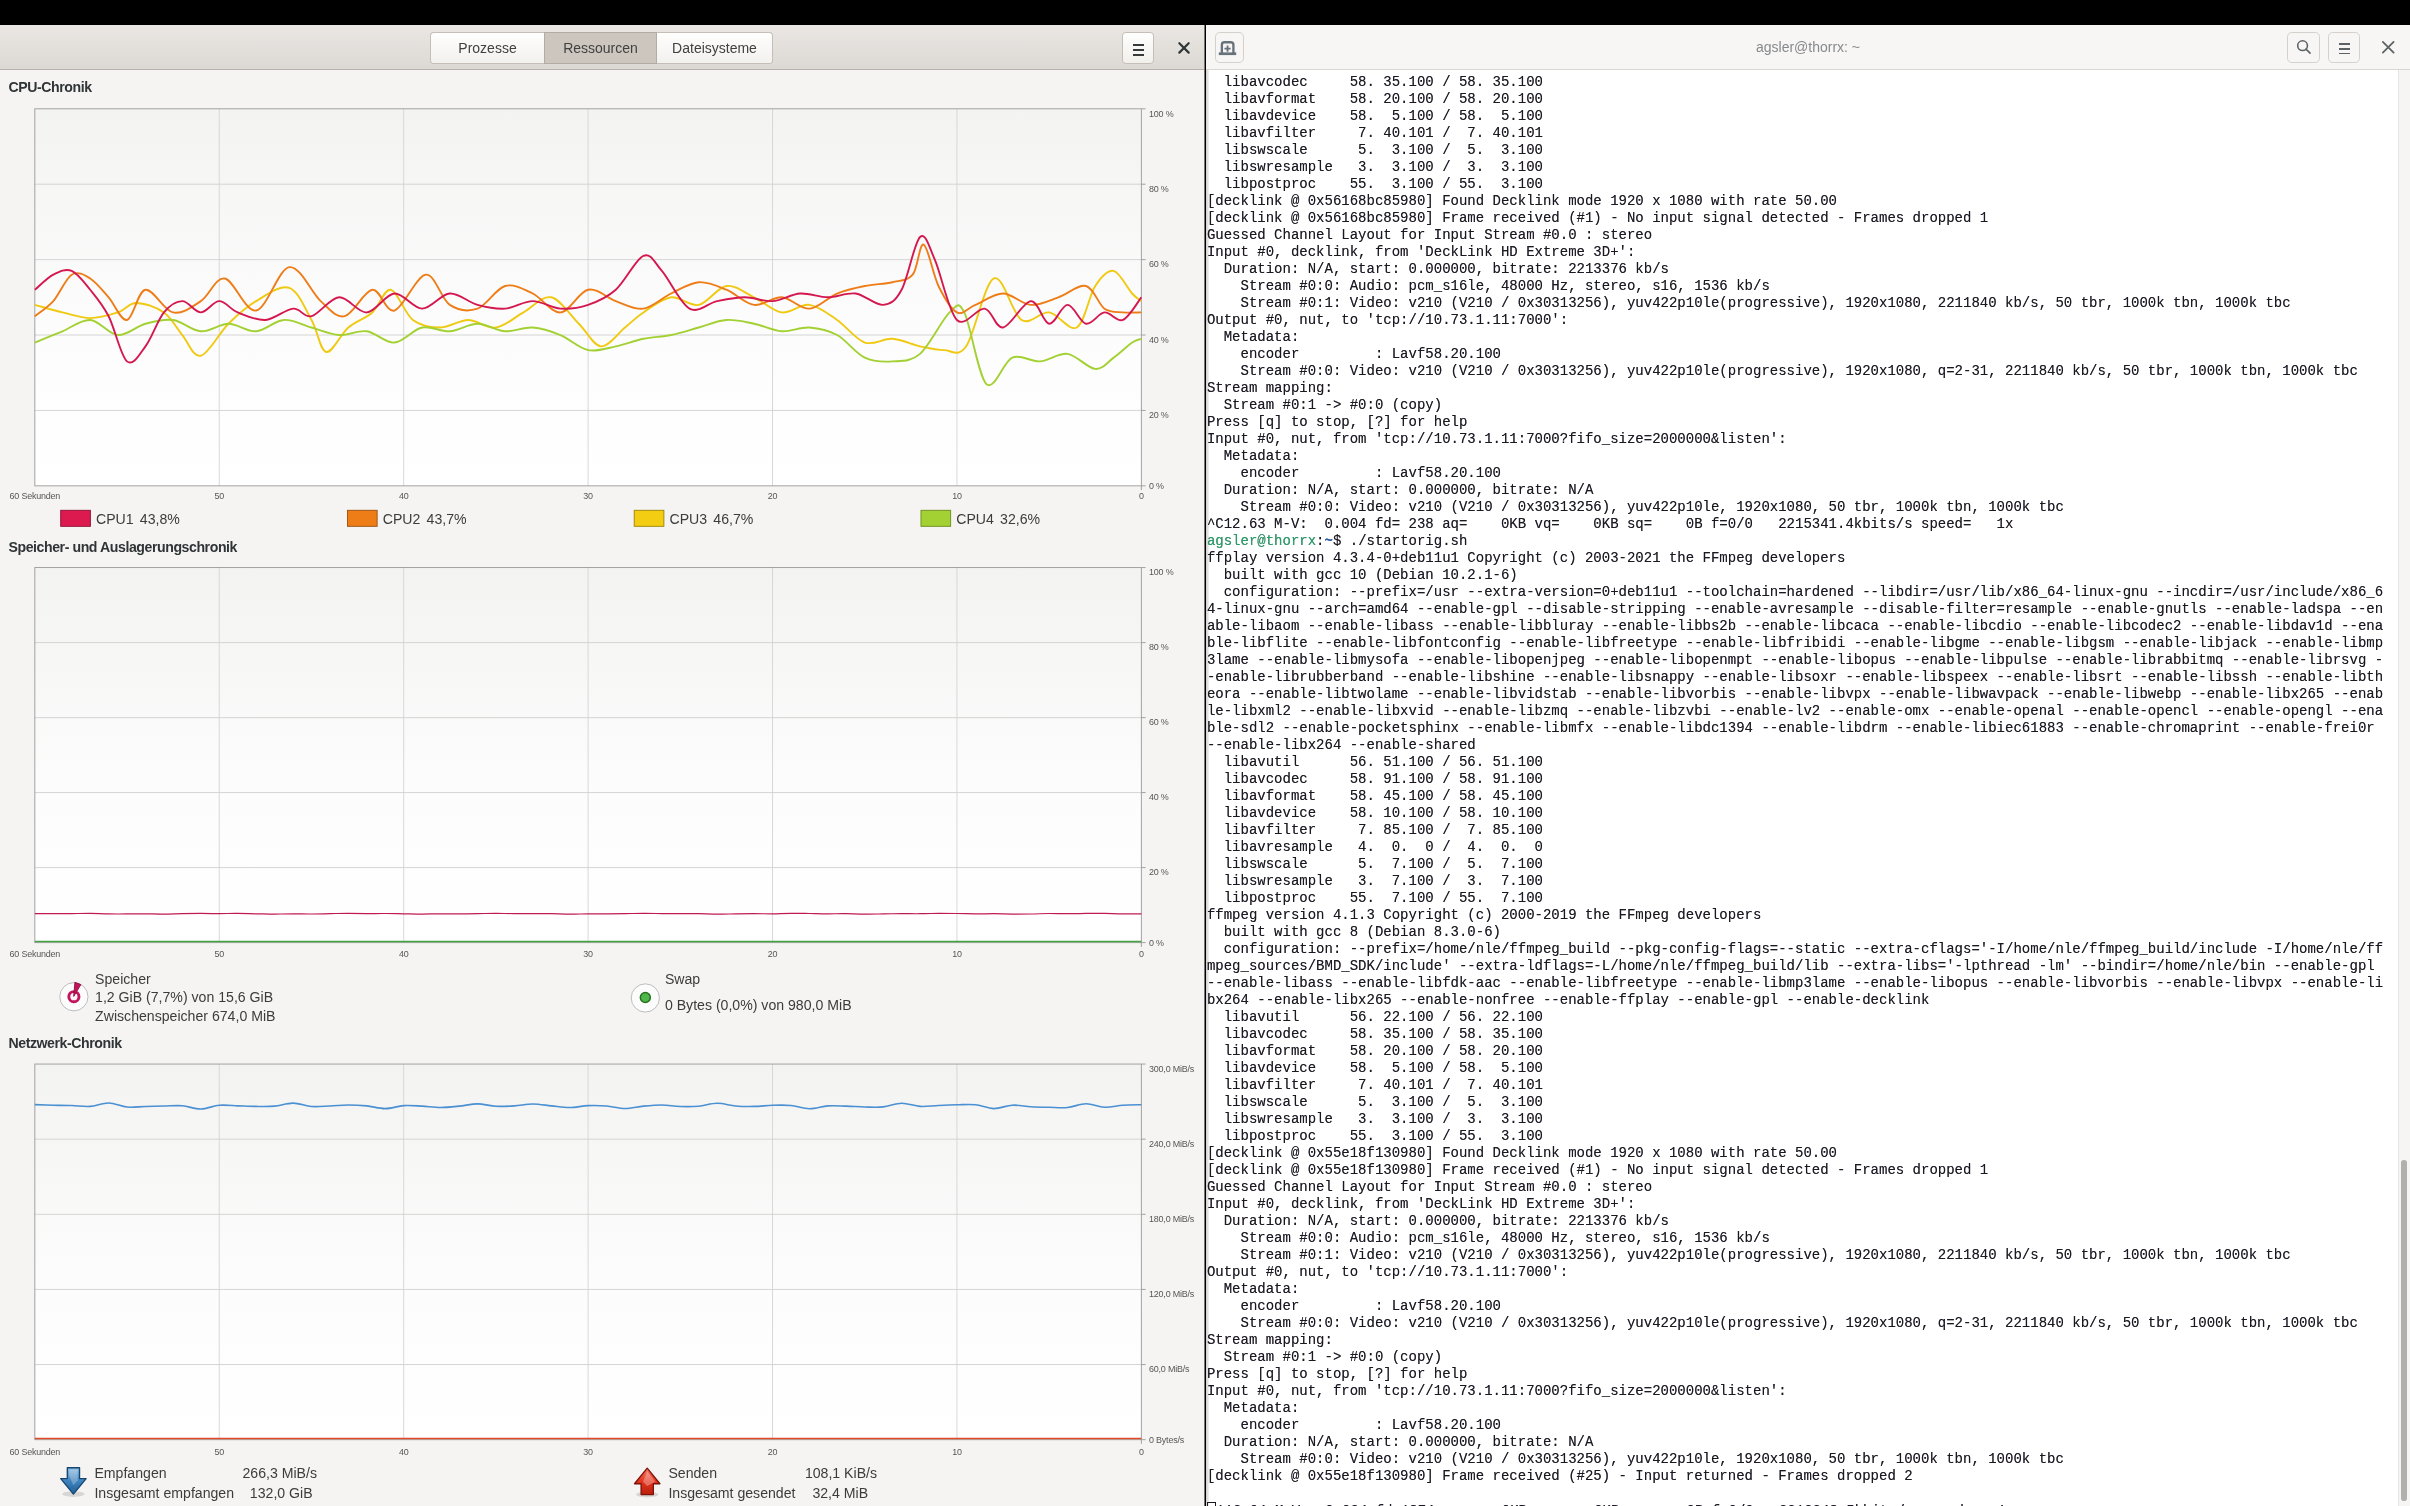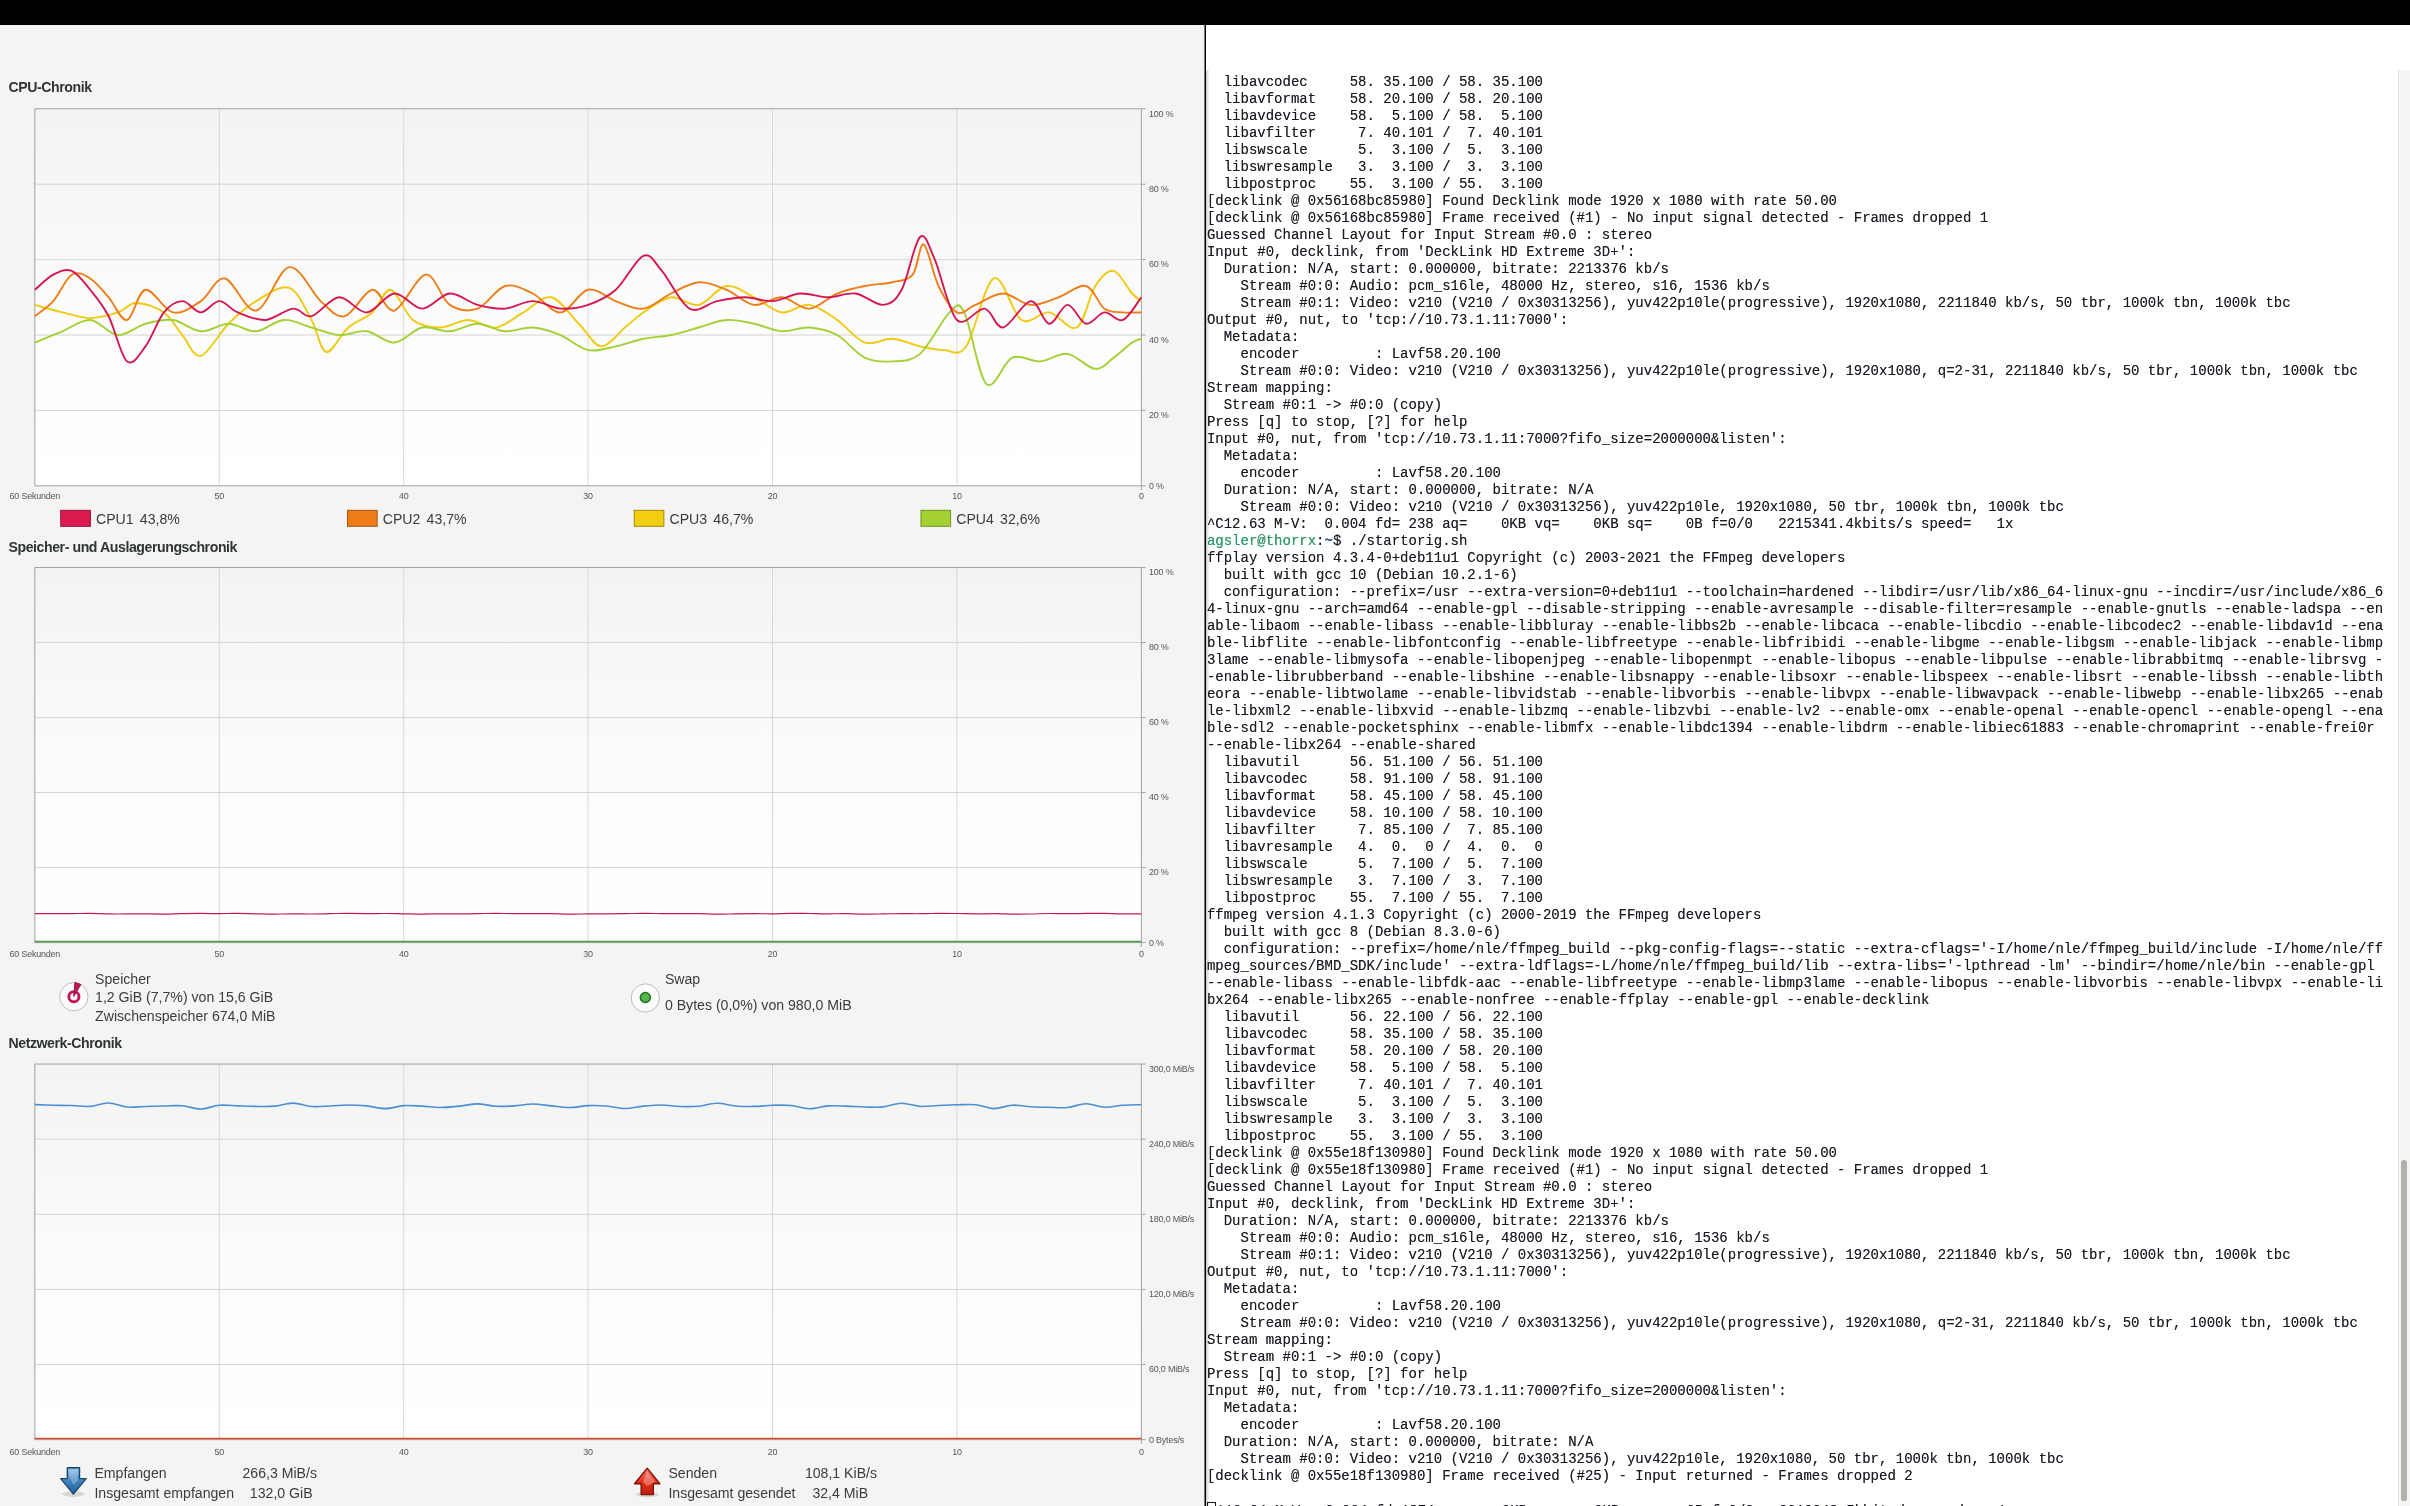--- a/index.html
+++ b/index.html
@@ -27,20 +27,33 @@
 #termtext{position:absolute;left:0.9px;top:49px;font:14px/17px "Liberation Mono",monospace;color:#1b1822;white-space:pre;margin:0;text-shadow:0 0 0.4px rgba(27,24,34,0.55)}
 #termtext .g{color:#26a269;font-weight:normal}
 #termtext .bl{color:#2a5db0;font-weight:bold}
 #termtext .cur{display:inline-block;width:7.2px;height:13.7px;border:0.9px solid #1b1822;box-sizing:content-box;vertical-align:-2.4px}
 #sbar{position:absolute;right:0;top:45px;bottom:0;width:11.3px;background:#f6f5f4;border-left:0.9px solid #e6e4e2}
 #slider{position:absolute;right:3.3px;top:1135px;height:341px;width:5.6px;background:#b2b0ad;border-radius:2.8px}
 svg text{white-space:pre}
 </style></head>
 <body>
 <div class="win" id="monwin">
+  <div id="monhdr">
+    <div class="tab" id="tb1">Prozesse</div>
+      <div class="tab act" id="tb2">Ressourcen</div>
+      <div class="tab" id="tb3">Dateisysteme</div>
+    <div id="monmenu">
+        <i></i>
+        <i></i>
+        <i></i>
+      </div>
+    <div class="xbtn" style="left:1168px"><svg width="32" height="44" viewBox="0 0 34 47">
+          <path d="M 12 19.5 L 22 29.5 M 22 19.5 L 12 29.5" stroke="#2f3537" stroke-width="2.3" stroke-linecap="round"></path>
+        </svg></div>
+  </div>
   <div style="position:absolute;left:0;top:45px"><svg id="monsvg" width="1205" height="1437" viewBox="0 74 1280 1526">
 <defs>
           <linearGradient id="cbg" x1="0" y1="0" x2="0" y2="1">
 <stop offset="0" stop-color="#f3f3f2"></stop>
             <stop offset="0.55" stop-color="#fcfcfc"></stop>
             <stop offset="1" stop-color="#ffffff"></stop>
           </linearGradient>
 <linearGradient id="bluearrow" x1="0" y1="0" x2="0" y2="1">
 <stop offset="0" stop-color="#8cbbe4"></stop>
             <stop offset="0.5" stop-color="#3f83bd"></stop>
@@ -195,20 +208,48 @@
 <path d="M 687.5 1559 L 701 1575.5 L 694 1575.5 L 694 1587 L 681 1587 L 681 1575.5 L 674 1575.5 Z" fill="url(#redarrow)" stroke="#7c1208" stroke-width="1.4" stroke-linejoin="round"></path>
 <path d="M 687.5 1562.5 L 696 1573.5 L 687.5 1578 L 683 1573.5 Z" fill="#ffffff" opacity="0.3"></path>
         </g>
 <text x="710" y="1568.9" class="lg">Senden</text>
 <text x="855" y="1568.9" class="lg">108,1 KiB/s</text>
 <text x="710" y="1590.3" class="lg">Insgesamt gesendet</text>
 <text x="863" y="1590.3" class="lg">32,4 MiB</text>
 </svg></div>
 </div>
 <div class="win" id="termwin">
+  <div id="termhdr">
+    <div id="termtitle">agsler@thorrx: ~</div>
+    <div class="obtn" id="newtab">
+        <svg width="27" height="29" viewBox="0 0 29 31">
+          <g fill="none" stroke="#67727a">
+            <path d="M 6.3 23 L 6.3 12.6 Q 6.3 9.9 9 9.9 L 15.7 9.9 Q 18.7 9.9 18.7 12.6 L 18.7 23" stroke-width="2.5"></path>
+            <path d="M 3 22.2 L 21.7 22.2" stroke-width="2.9"></path>
+            <path d="M 12.4 13.4 L 12.4 20 M 9.1 16.7 L 15.7 16.7" stroke-width="2"></path>
+          </g>
+        </svg>
+      </div>
+    <div class="obtn" id="termsearch">
+        <svg width="31" height="29" viewBox="0 0 33 31">
+          <g fill="none" stroke="#5d6365" stroke-width="1.7">
+            <circle cx="15.5" cy="13.5" r="5.2"></circle>
+            <path d="M 19.2 17.2 L 23.5 21.5" stroke-linecap="round"></path>
+          </g>
+        </svg>
+      </div>
+    <div class="obtn" id="termmenu">
+        <i></i>
+        <i></i>
+        <i></i>
+      </div>
+    <div class="xbtn" style="left:1166px"><svg width="32" height="44" viewBox="0 0 34 47">
+          <path d="M 11.5 18 L 23 29.5 M 23 18 L 11.5 29.5" stroke="#5d6365" stroke-width="1.9" stroke-linecap="round"></path>
+        </svg></div>
+  </div>
   <div style="position:absolute;left:0;top:45px;bottom:0;width:2.8px;background:linear-gradient(to right,#cfcfcf,#f2f2f2)"></div>
   <pre id="termtext">  libavcodec     58. 35.100 / 58. 35.100
   libavformat    58. 20.100 / 58. 20.100
   libavdevice    58.  5.100 / 58.  5.100
   libavfilter     7. 40.101 /  7. 40.101
   libswscale      5.  3.100 /  5.  3.100
   libswresample   3.  3.100 /  3.  3.100
   libpostproc    55.  3.100 / 55.  3.100
 [decklink @ 0x56168bc85980] Found Decklink mode 1920 x 1080 with rate 50.00
 [decklink @ 0x56168bc85980] Frame received (#1) - No input signal detected - Frames dropped 1

